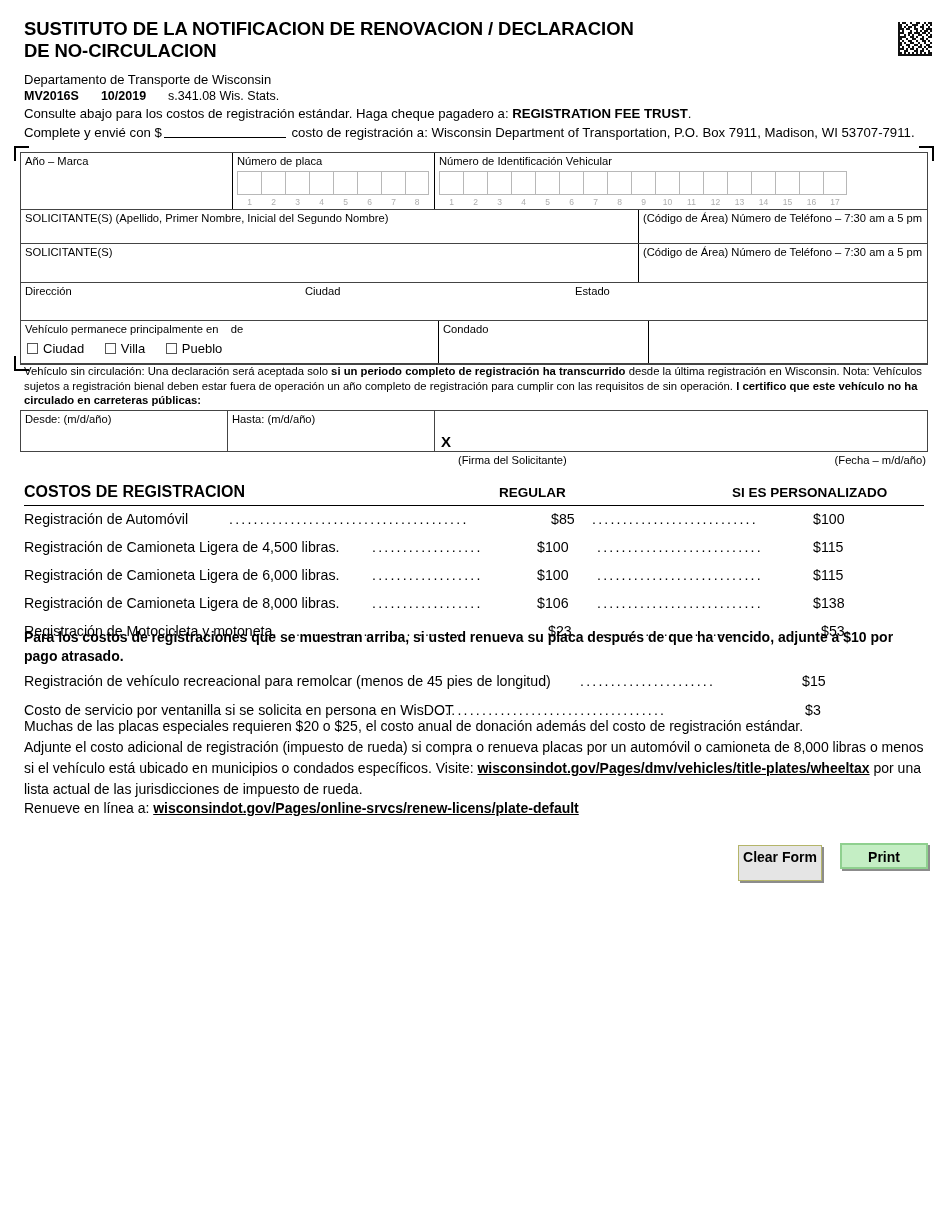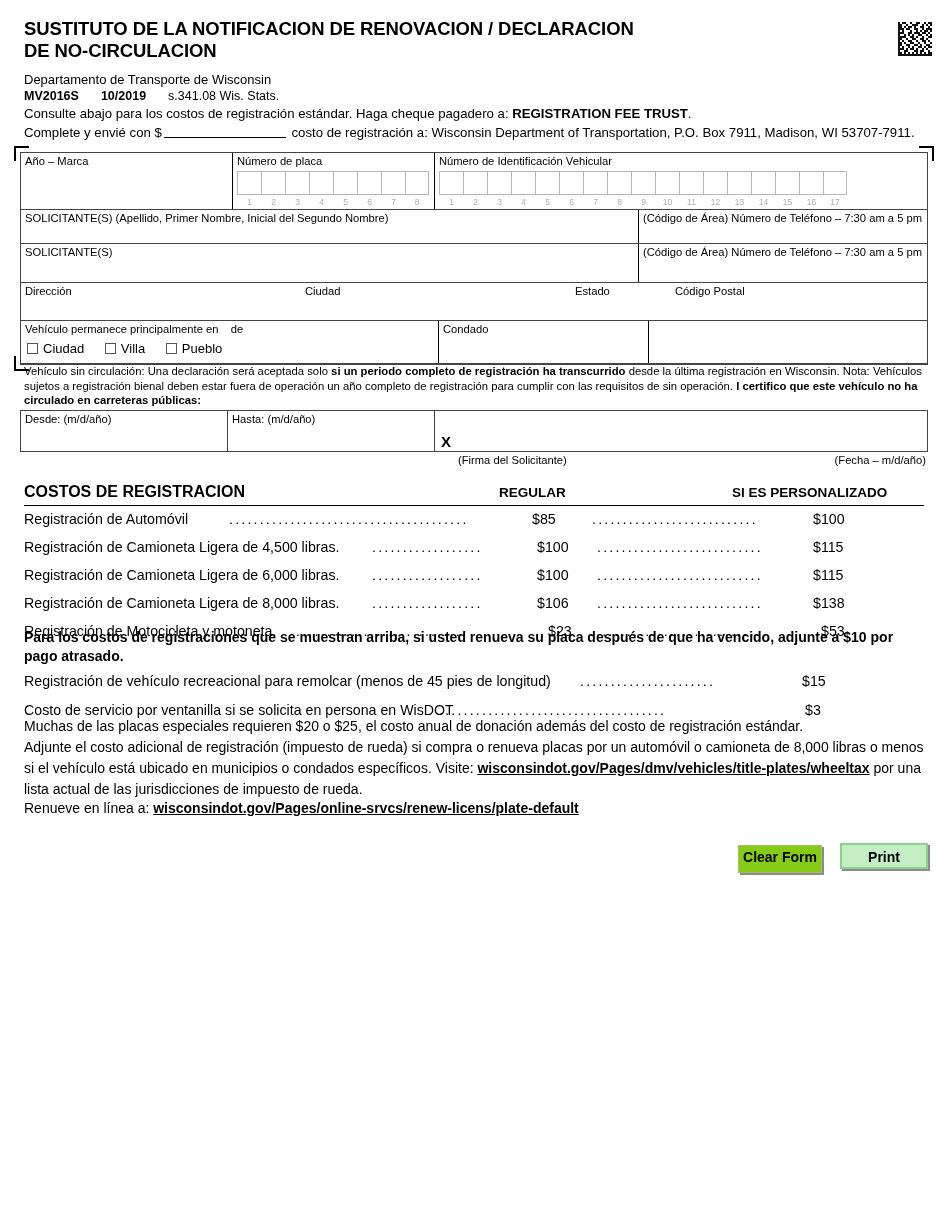--- a/index.html
+++ b/index.html
@@ -93,22 +93,22 @@
   .fees2{position:absolute;left:24px;top:668px;width:900px;}
   .fees2 .feerow{height:29px;}
 
   .para{position:absolute;left:24px;top:716px;width:902px;font-size:14px;line-height:21px;}
   .para a,.lnk{font-weight:bold;text-decoration:underline;color:#000;}
   .renew{position:absolute;left:24px;top:800px;font-size:14px;}
 
   
   .btn{position:absolute;box-sizing:border-box;font-size:14px;font-weight:bold;
        text-align:center;cursor:pointer;border:1px solid #8a8a6a;}
-  .btn-clear{left:738px;top:845px;width:84px;height:28px;line-height:22px;
-             background:#84cc16;border-color:#b5b56a;
+  .btn-clear{left:738px;top:845px;width:84px;height:36px;line-height:22px;
+             background:#e5e5e5;border-color:#b5b56a;
              box-shadow:2px 2px 0 rgba(0,0,0,0.45);}
   .btn-print{left:840px;top:843px;width:88px;height:26px;line-height:24px;
              background:#c4eec4;border:2px solid #8fd08f;
              box-shadow:2px 2px 0 rgba(0,0,0,0.45);}
 </style>
 </head>
 <body>
 
 <div class="page">
 
@@ -346,23 +346,20 @@
     <div class="row" style="height:38px;">
       <div class="cell" style="width:280px;border-right:none;">
         <span class="lbl">Dirección</span>
       </div>
       <div class="cell" style="width:270px;border-right:none;">
         <span class="lbl">Ciudad</span>
       </div>
       <div class="cell" style="width:100px;border-right:none;">
         <span class="lbl">Estado</span>
       </div>
-      <div class="cell" style="width:256px;">
-        <span class="lbl">Código Postal</span>
-      </div>
     </div>
 
     <div class="row" style="height:43px;">
       <div class="cell" style="width:418px;">
         <span class="lbl"><span>Vehículo permanece principalmente en</span>&nbsp;&nbsp;&nbsp;&nbsp;<span>de</span></span>
         <div class="chkrow">
           <span class="opt"><span class="chk"></span><span>Ciudad</span></span>
           <span class="opt"><span class="chk"></span><span>Villa</span></span>
           <span class="opt"><span class="chk"></span><span>Pueblo</span></span>
         </div>
@@ -399,21 +396,21 @@
   <div class="fees">
     <div class="feehead">
       <span class="t1">COSTOS DE REGISTRACION</span>
       <span class="t2">REGULAR</span>
       <span class="t3">SI ES PERSONALIZADO</span>
     </div>
 
     <div class="feerow">
       <span class="nm">Registración de Automóvil</span>
       <span class="lead1" style="left:205px;width:310px;">.......................................</span>
-      <span class="v1" style="left:508px;">$85</span>
+      <span class="v1" style="left:527px;">$85</span>
       <span class="lead2" style="left:568px;width:218px;">...........................</span>
       <span class="v2" style="left:789px;">$100</span>
     </div>
 
     <div class="feerow">
       <span class="nm">Registración de Camioneta Ligera  de 4,500 libras.</span>
       <span class="lead1" style="left:348px;width:162px;">..................</span>
       <span class="v1" style="left:513px;">$100</span>
       <span class="lead2" style="left:573px;width:215px;">...........................</span>
       <span class="v2" style="left:789px;">$115</span>

